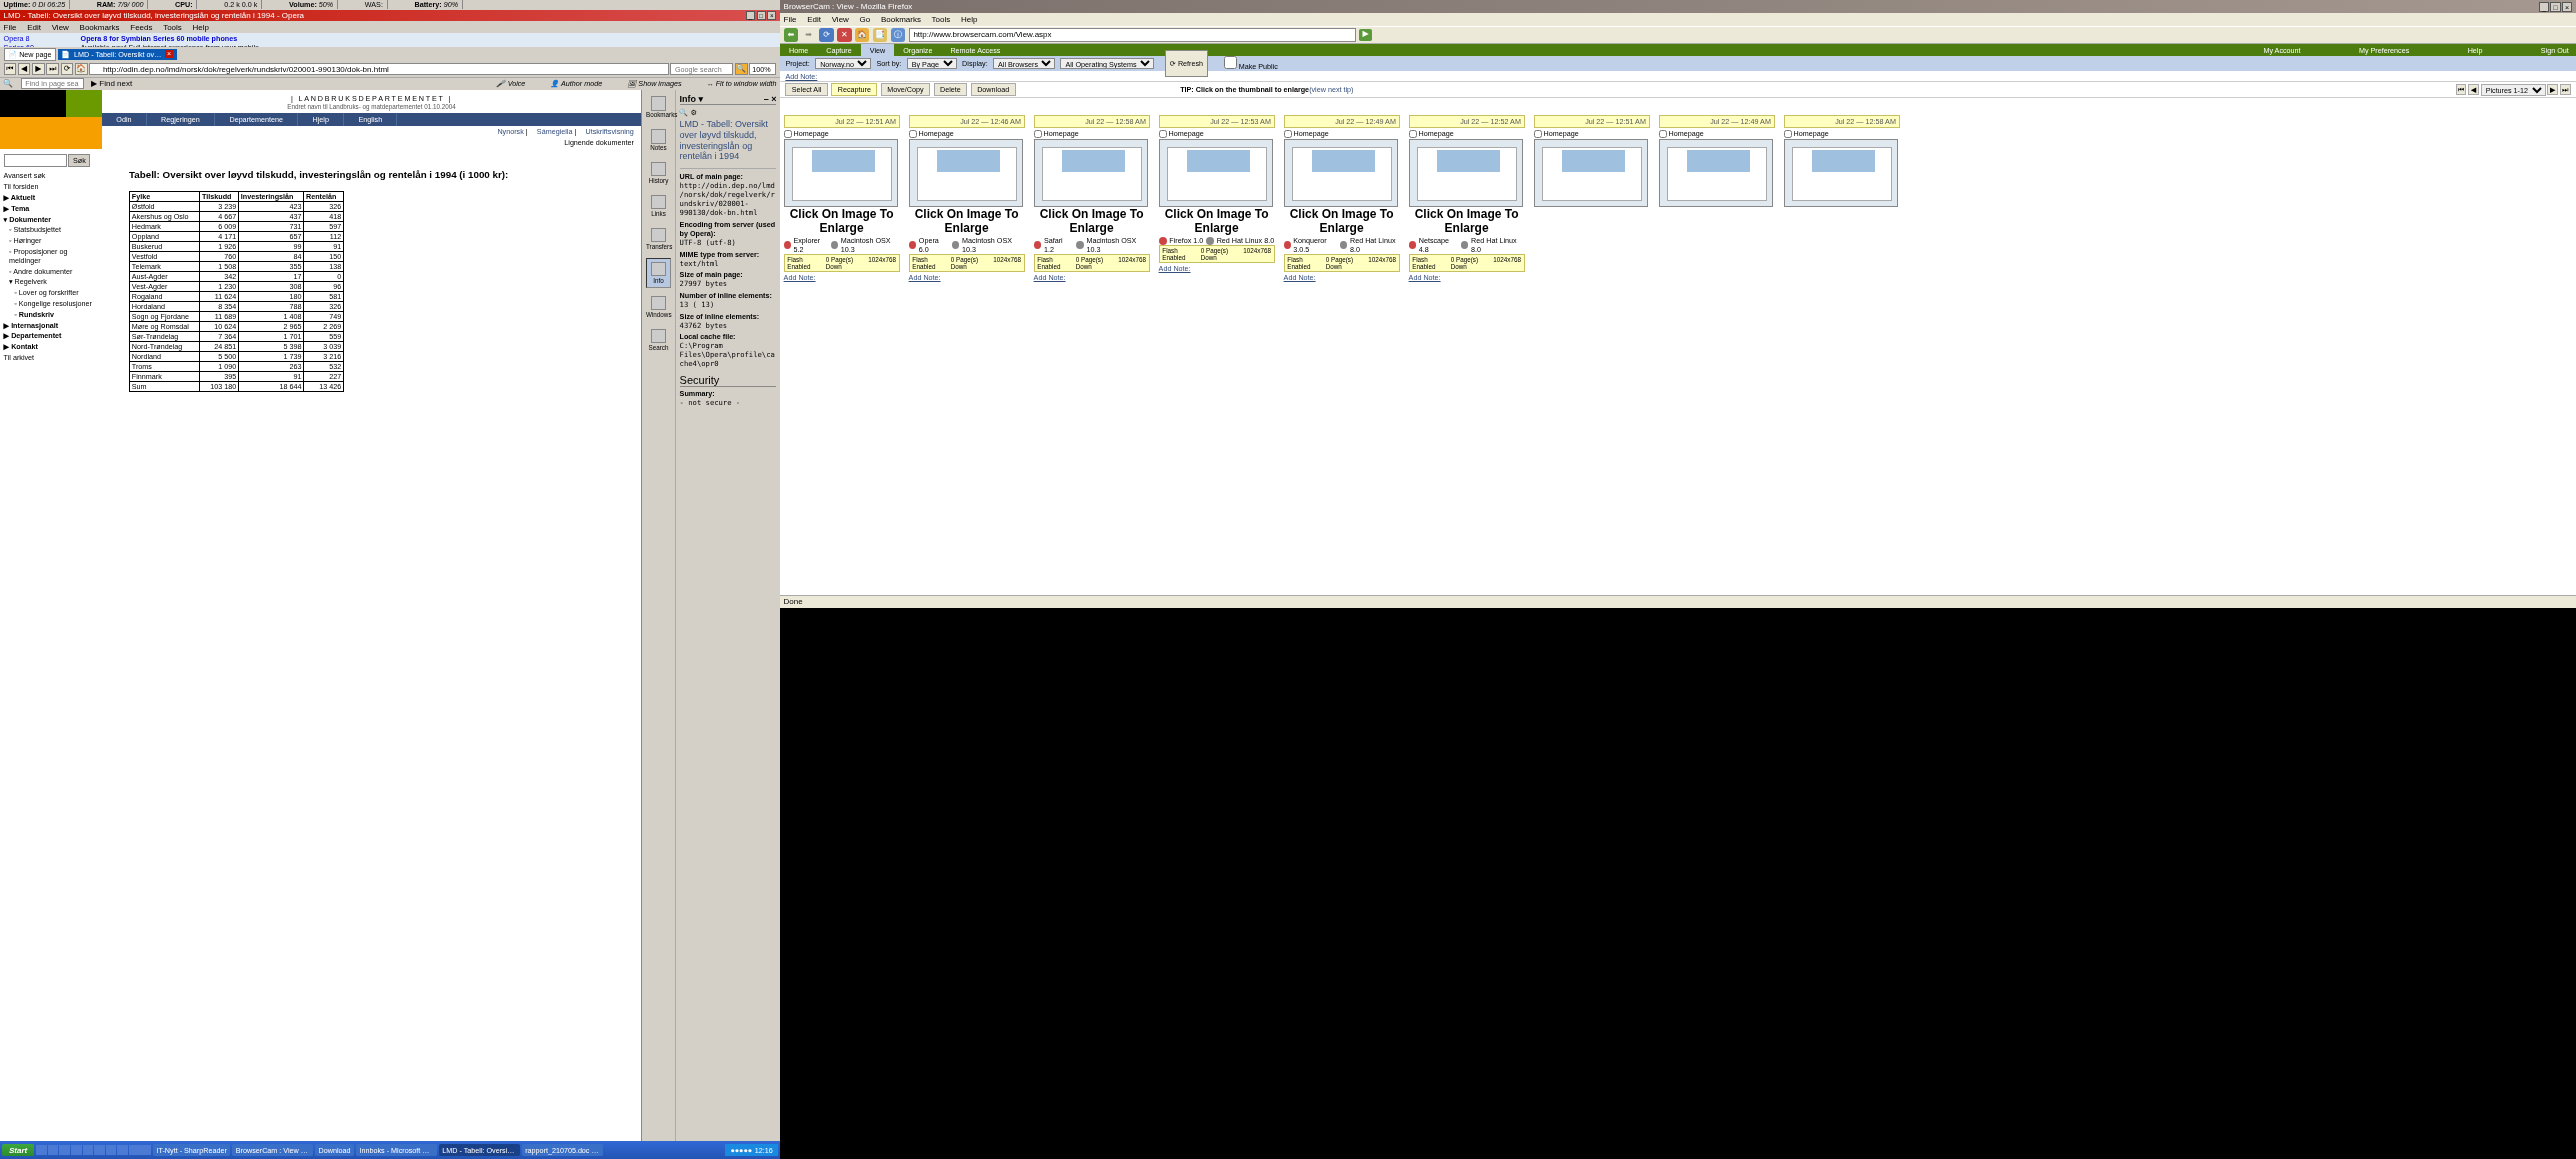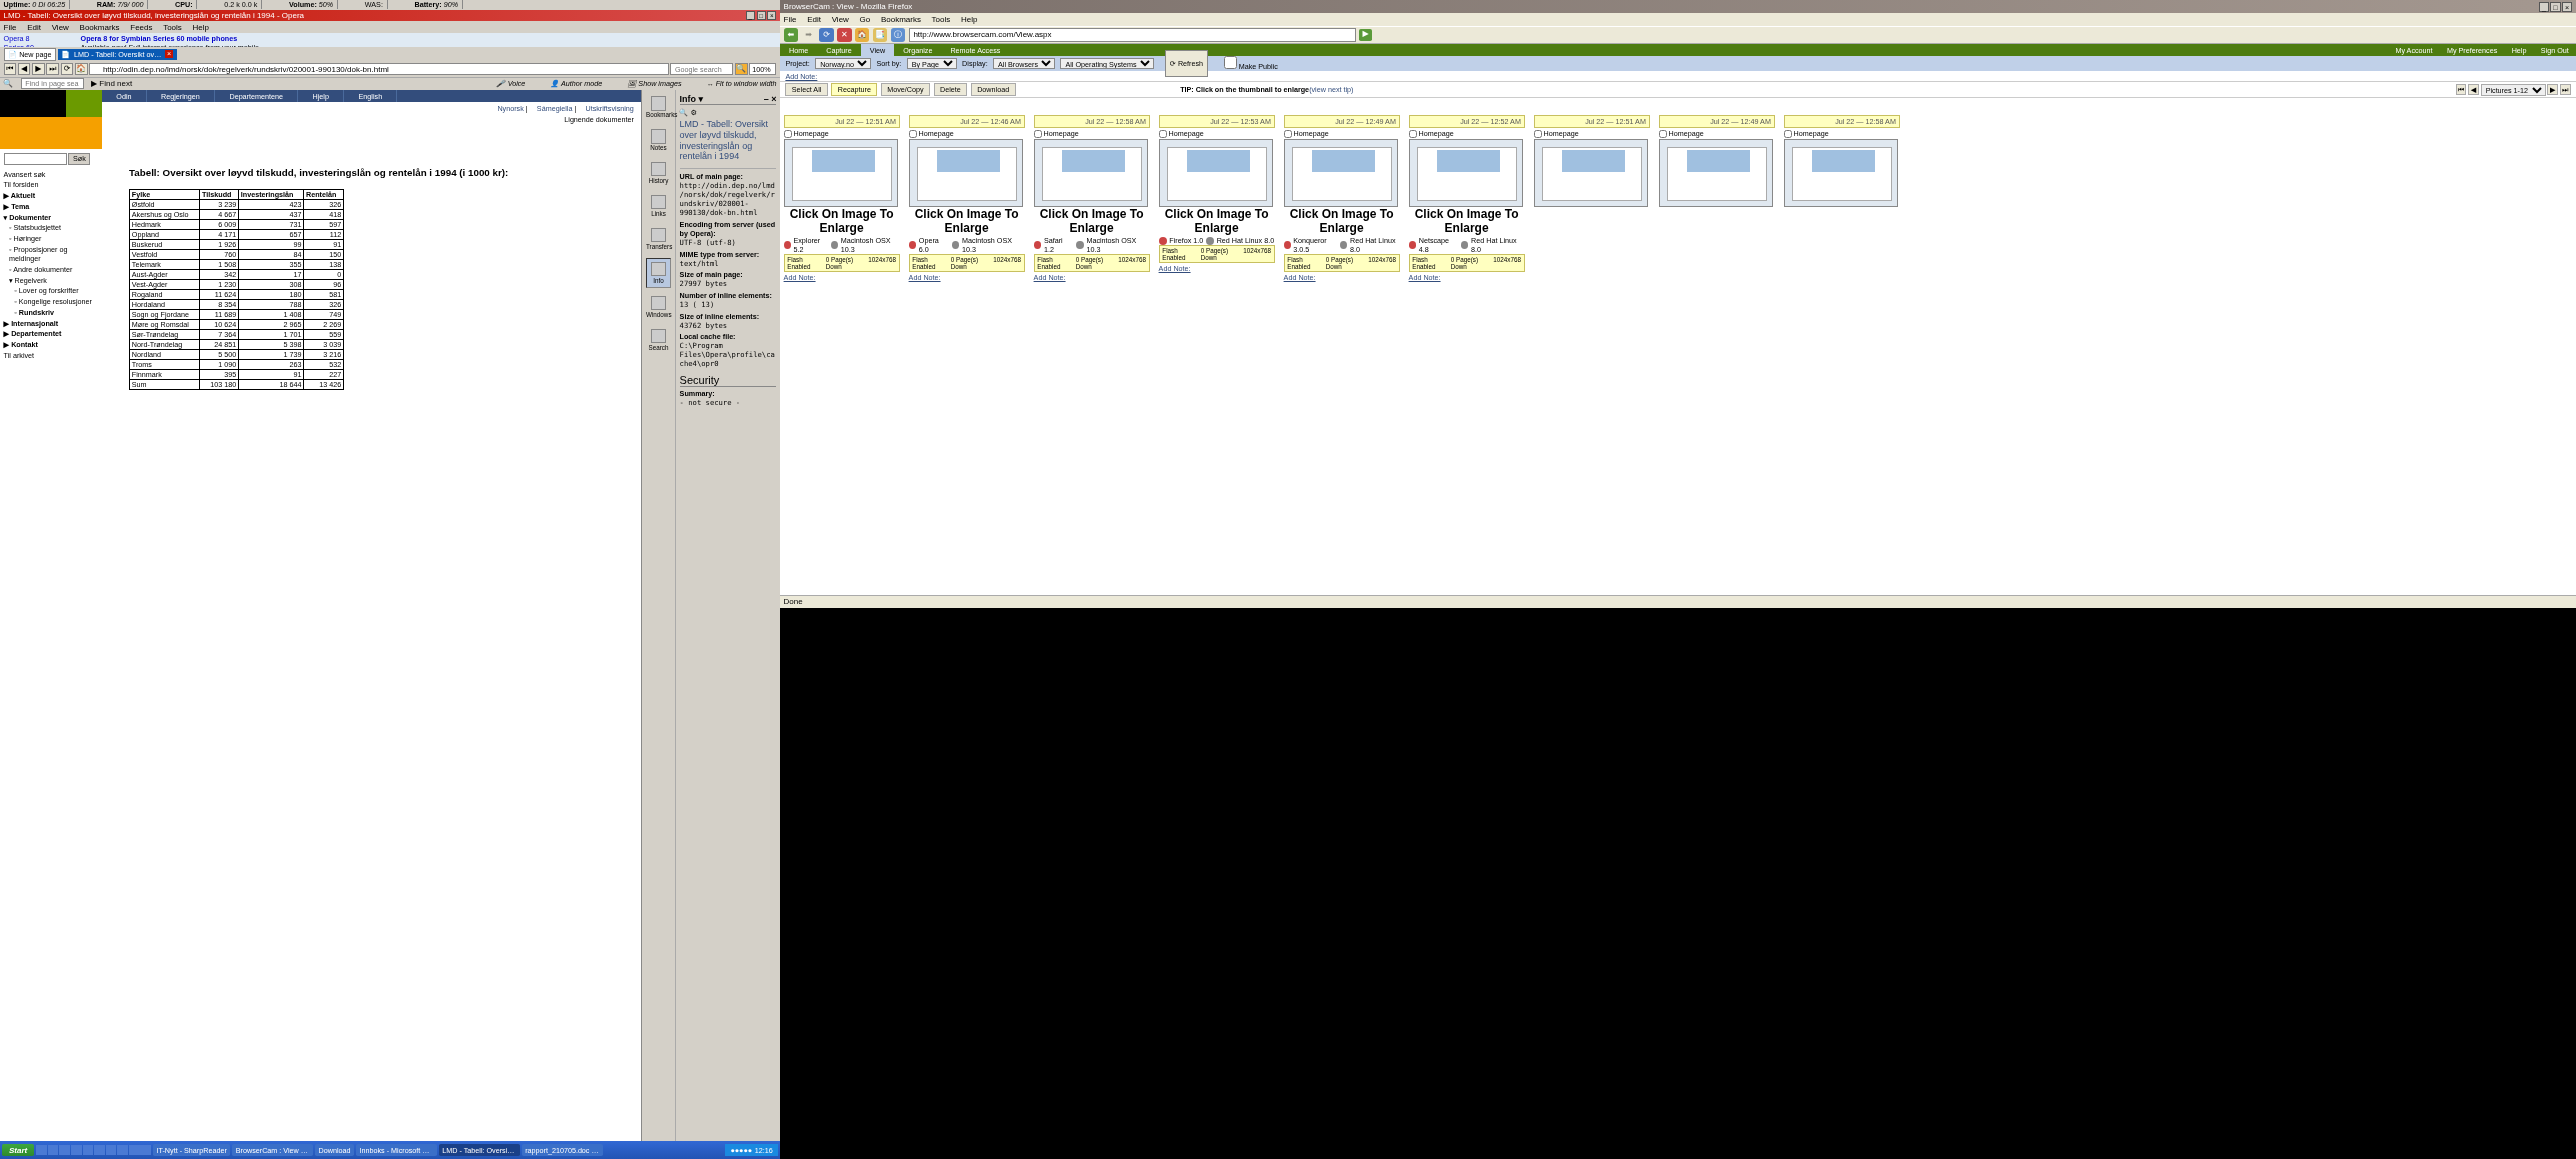--- a/index.html
+++ b/index.html
@@ -99,21 +99,21 @@
 .ff-home { background: #e8b040; }
 .ff-url { flex: 1; max-width: 447px; background: #fff; border: 0.9px solid #888; height: 14.3px; padding: 0 3.6px; font-size: 8px; }
 .ff-go { width: 12.5px; height: 12.5px; background: #5a9a3a; color: #fff; border-radius: 1.8px; text-align: center; font-size: 8px; }
 
 .ff-content { flex: 1; background: #fff; overflow: auto; }
 .bc-header { height: 14.3px; background: linear-gradient(180deg, #8888d4, #6a6ab0); color: #fff; font-size: 9px; padding: 1.8px 7.2px; font-weight: bold; letter-spacing: 1.8px; border-bottom: 0.9px solid #334d7c; }
 .bc-nav { height: 12.5px; background: #4d7c0f; display: flex; align-items: center; font-size: 7.2px; }
 .bc-nav .tab { color: #fff; padding: 1.8px 9px; }
 .bc-nav .tab.active { background: #c0d0e8; color: #000; }
 .bc-nav .right { margin-left: auto; display: flex; }
-.bc-nav .right span { color: #fff; padding: 1.8px 7.2px; }
+.bc-nav .right span { color: #fff; padding: 1.8px 7.2px; margin-left: 44px; }
 .bc-filter { height: 14.3px; background: #c0d0e8; display: flex; align-items: center; padding: 1.8px 5.4px; gap: 5.4px; font-size: 7.2px; }
 .bc-filter select { font-size: 7.2px; border: 0.9px solid #888; height: 11.6px; }
 .bc-filter .lbl { font-weight: normal; }
 .bc-refresh { margin-left: 5.4px; border: 0.9px solid #888; background: #ece9d8; padding: 0 3.6px; height: 27px; font-size: 7.2px; }
 .bc-addnote { height: 11.6px; background: #fff; font-size: 7.2px; padding: 0.9px 5.4px; color: #334d7c; text-decoration: underline; border-bottom: 0.9px solid #ccc; }
 .bc-actions { height: 16px; background: #fff; display: flex; align-items: center; padding: 1.8px 5.4px; gap: 3.6px; font-size: 7.2px; border-bottom: 0.9px solid #ccc; }
 .bc-actions .abtn { border: 0.9px solid #aaa; background: #ece9d8; padding: 0.9px 5.4px; }
 .bc-actions .abtn.hi { background: #ffffc0; border-color: #c8c060; }
 .bc-actions .tip { margin-left: 161px; }
 .bc-actions .tip b { }
@@ -204,20 +204,24 @@
 
   <div class="main-area">
     <div class="content-viewport">
       <div class="odin-page">
         <div class="odin-header">
           <div class="logo-box">
               <div class="logo-green"></div>
               <div class="logo-orange"></div>
             </div>
           <div class="dept-header">
+            <div class="dept-bar">
+              <div class="deptname">| <span>LANDBRUKSDEPARTEMENTET</span> |</div>
+              <div class="sub">Endret navn til Landbruks- og matdepartementet 01.10.2004</div>
+            </div>
             <div class="nav-strip">
               <span>Odin</span>
               <span>Regjeringen</span>
               <span>Departementene</span>
               <span>Hjelp</span>
               <span>English</span>
             </div>
             <div class="sub-links">
               <a>Nynorsk</a> |
               <a>Sámegiella</a> |

